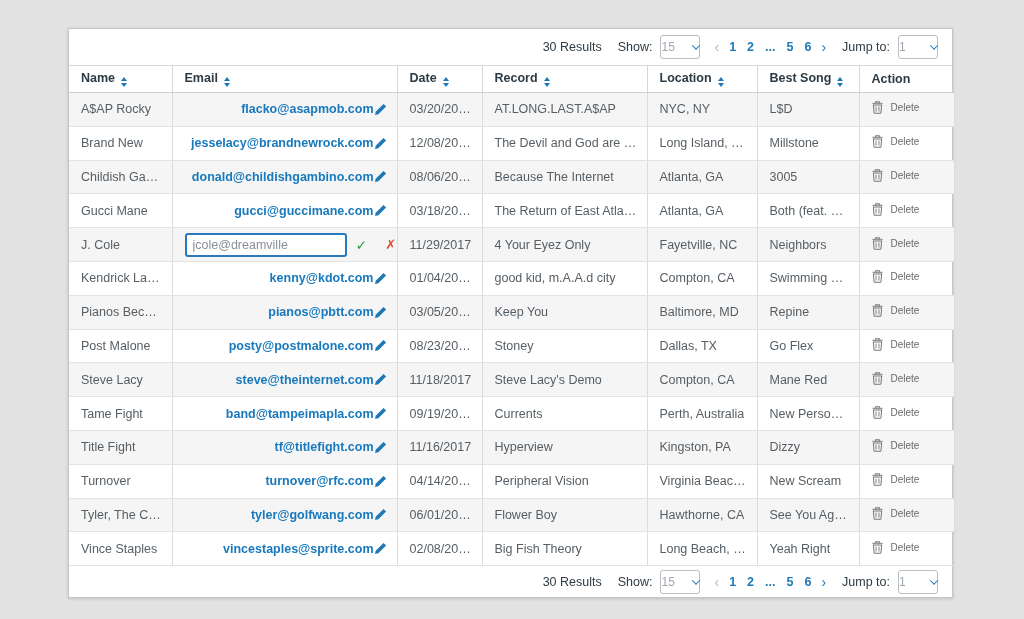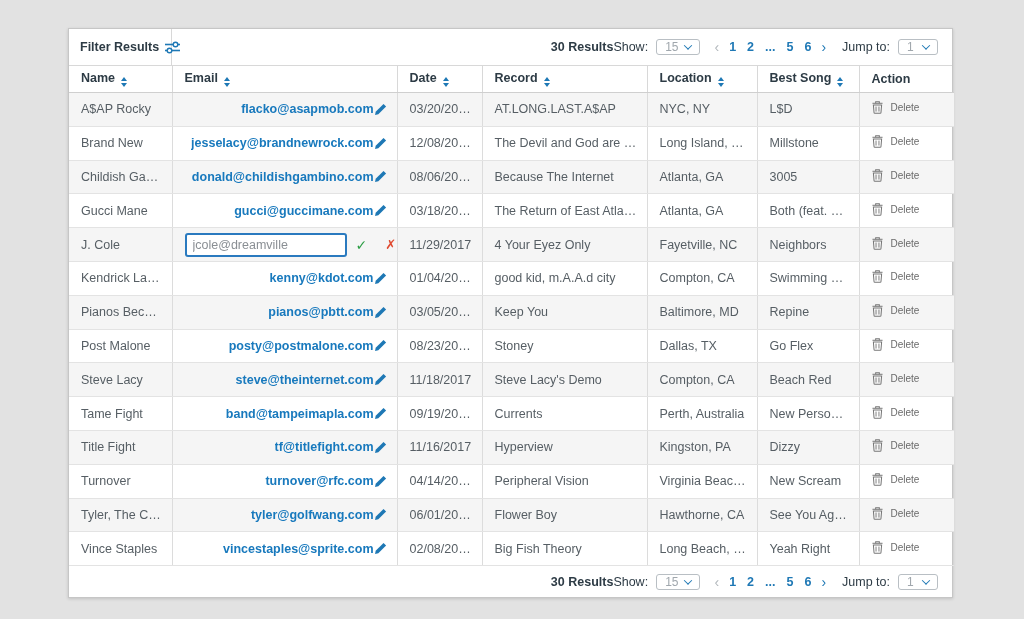--- a/index.html
+++ b/index.html
@@ -22,26 +22,26 @@
   .search-cell{width:170px;display:flex;align-items:center;justify-content:center;
     box-sizing:border-box;border-right:1px solid #d8d8d8}
   .search-box{display:flex;align-items:center;gap:6px;width:140px;height:22px;
     border:1px solid #9aa0a6;border-radius:4px;padding:0 7px;box-sizing:border-box;background:#fff}
   .search-box input{border:none;outline:none;width:100%;font-size:11.5px;color:#555;
     font-family:"Liberation Sans","DejaVu Sans",sans-serif;background:transparent}
   .search-box input::placeholder{color:#9aa2a9}
   .toolbar-spacer{flex:1}
   
   .pagbar{display:flex;align-items:center;padding-right:14px;font-size:12.5px;color:#2d3b45}
-  .pag-results{font-weight:bold;margin-right:0}
+  .pag-results{font-weight:normal;margin-right:16px}
   .pag-label{margin-right:8px}
   .pag-label.jump{margin-left:16px}
   .select-box{display:inline-flex;align-items:center;justify-content:space-between;
-    border:1px solid #b9bfc4;border-radius:3px;height:16px;min-width:40px;
-    padding:0 8px;box-sizing:border-box;background:#fff;cursor:pointer}
+    border:1px solid #b9bfc4;border-radius:3px;height:24px;min-width:40px;
+    padding:0 0;box-sizing:border-box;background:#fff;cursor:pointer}
   .select-box .val{color:#a0a7ad;font-size:12px}
   .chev{display:inline-block;width:5px;height:5px;border-right:1.5px solid #1e78b5;
     border-bottom:1.5px solid #1e78b5;transform:rotate(45deg) translate(-1px,-1px);margin-left:7px}
   .pag-prev{color:#b2b8bc;margin:0 10px 0 14px;font-size:14px;cursor:default}
   .pag-next{color:#1e78b5;margin:0 0 0 10px;font-size:14px;cursor:pointer}
   .pages{display:inline-flex;gap:11px}
   .page{color:#1e78b5;font-weight:bold;font-size:12.5px;cursor:pointer}
   
   table{border-collapse:collapse;table-layout:fixed;width:100%}
   th{height:26px;text-align:left;padding:0 0 0 12px;font-size:12.5px;font-weight:bold;
@@ -70,31 +70,20 @@
   .delete-btn{display:inline-flex;align-items:center;gap:8px;color:#6a6a6a;cursor:pointer;font-size:10px}
   
   .footer{height:31px;display:flex;align-items:center;justify-content:flex-end}
 </style>
 </head>
 <body>
 
 <div class="card">
 
   <div class="toolbar">
-    <div class="filter-cell">
-      <span class="filter-label">Filter Results</span>
-      <span class="icon-btn">
-        <svg width="15" height="13" viewBox="0 0 15 13">
-          <line x1="0" y1="3.5" x2="15" y2="3.5" stroke="#1e78b5" stroke-width="1.6"></line>
-          <circle cx="10.5" cy="3.5" r="2.3" fill="#fff" stroke="#1e78b5" stroke-width="1.4"></circle>
-          <line x1="0" y1="9.5" x2="15" y2="9.5" stroke="#1e78b5" stroke-width="1.6"></line>
-          <circle cx="4.5" cy="9.5" r="2.3" fill="#fff" stroke="#1e78b5" stroke-width="1.4"></circle>
-        </svg>
-      </span>
-    </div>
     <div class="toolbar-spacer"></div>
     <div class="pagbar" id="pag-top">
         <span class="pag-results">30 Results</span>
         <span class="pag-label">Show:</span>
         <span class="select-box">
           <span class="val">15</span>
           <i class="chev"></i>
         </span>
         <span class="pag-prev">‹</span>
         <span class="pages">
@@ -391,21 +380,21 @@
               <span class="icon-btn">
                 <svg width="13" height="13" viewBox="0 0 16 16">
                   <path d="M11.7 1.1l3.2 3.2-9.6 9.6-4 .8.8-4z" fill="#1e78b5"></path>
                 </svg>
               </span>
             </div>
           </td>
           <td>11/18/2017</td>
           <td>Steve Lacy's Demo</td>
           <td>Compton, CA</td>
-          <td>Beach Red</td>
+          <td>Mane Red</td>
           <td><span class="delete-btn">
               <span class="icon-btn">
                 <svg width="11" height="13" viewBox="0 0 12 14">
                   <path d="M1.5 4.2h9l-.7 8.3c0 .5-.4.9-.9.9H3.1c-.5 0-.9-.4-.9-.9z" fill="none" stroke="#777" stroke-width="1.1"></path>
                   <line x1="0.5" y1="2.4" x2="11.5" y2="2.4" stroke="#777" stroke-width="1.1"></line>
                   <path d="M4 2.4V.8h4v1.6" fill="none" stroke="#777" stroke-width="1.1"></path>
                   <line x1="4.4" y1="6" x2="4.4" y2="11.4" stroke="#777" stroke-width="1"></line>
                   <line x1="7.6" y1="6" x2="7.6" y2="11.4" stroke="#777" stroke-width="1"></line>
                 </svg>
               </span>

